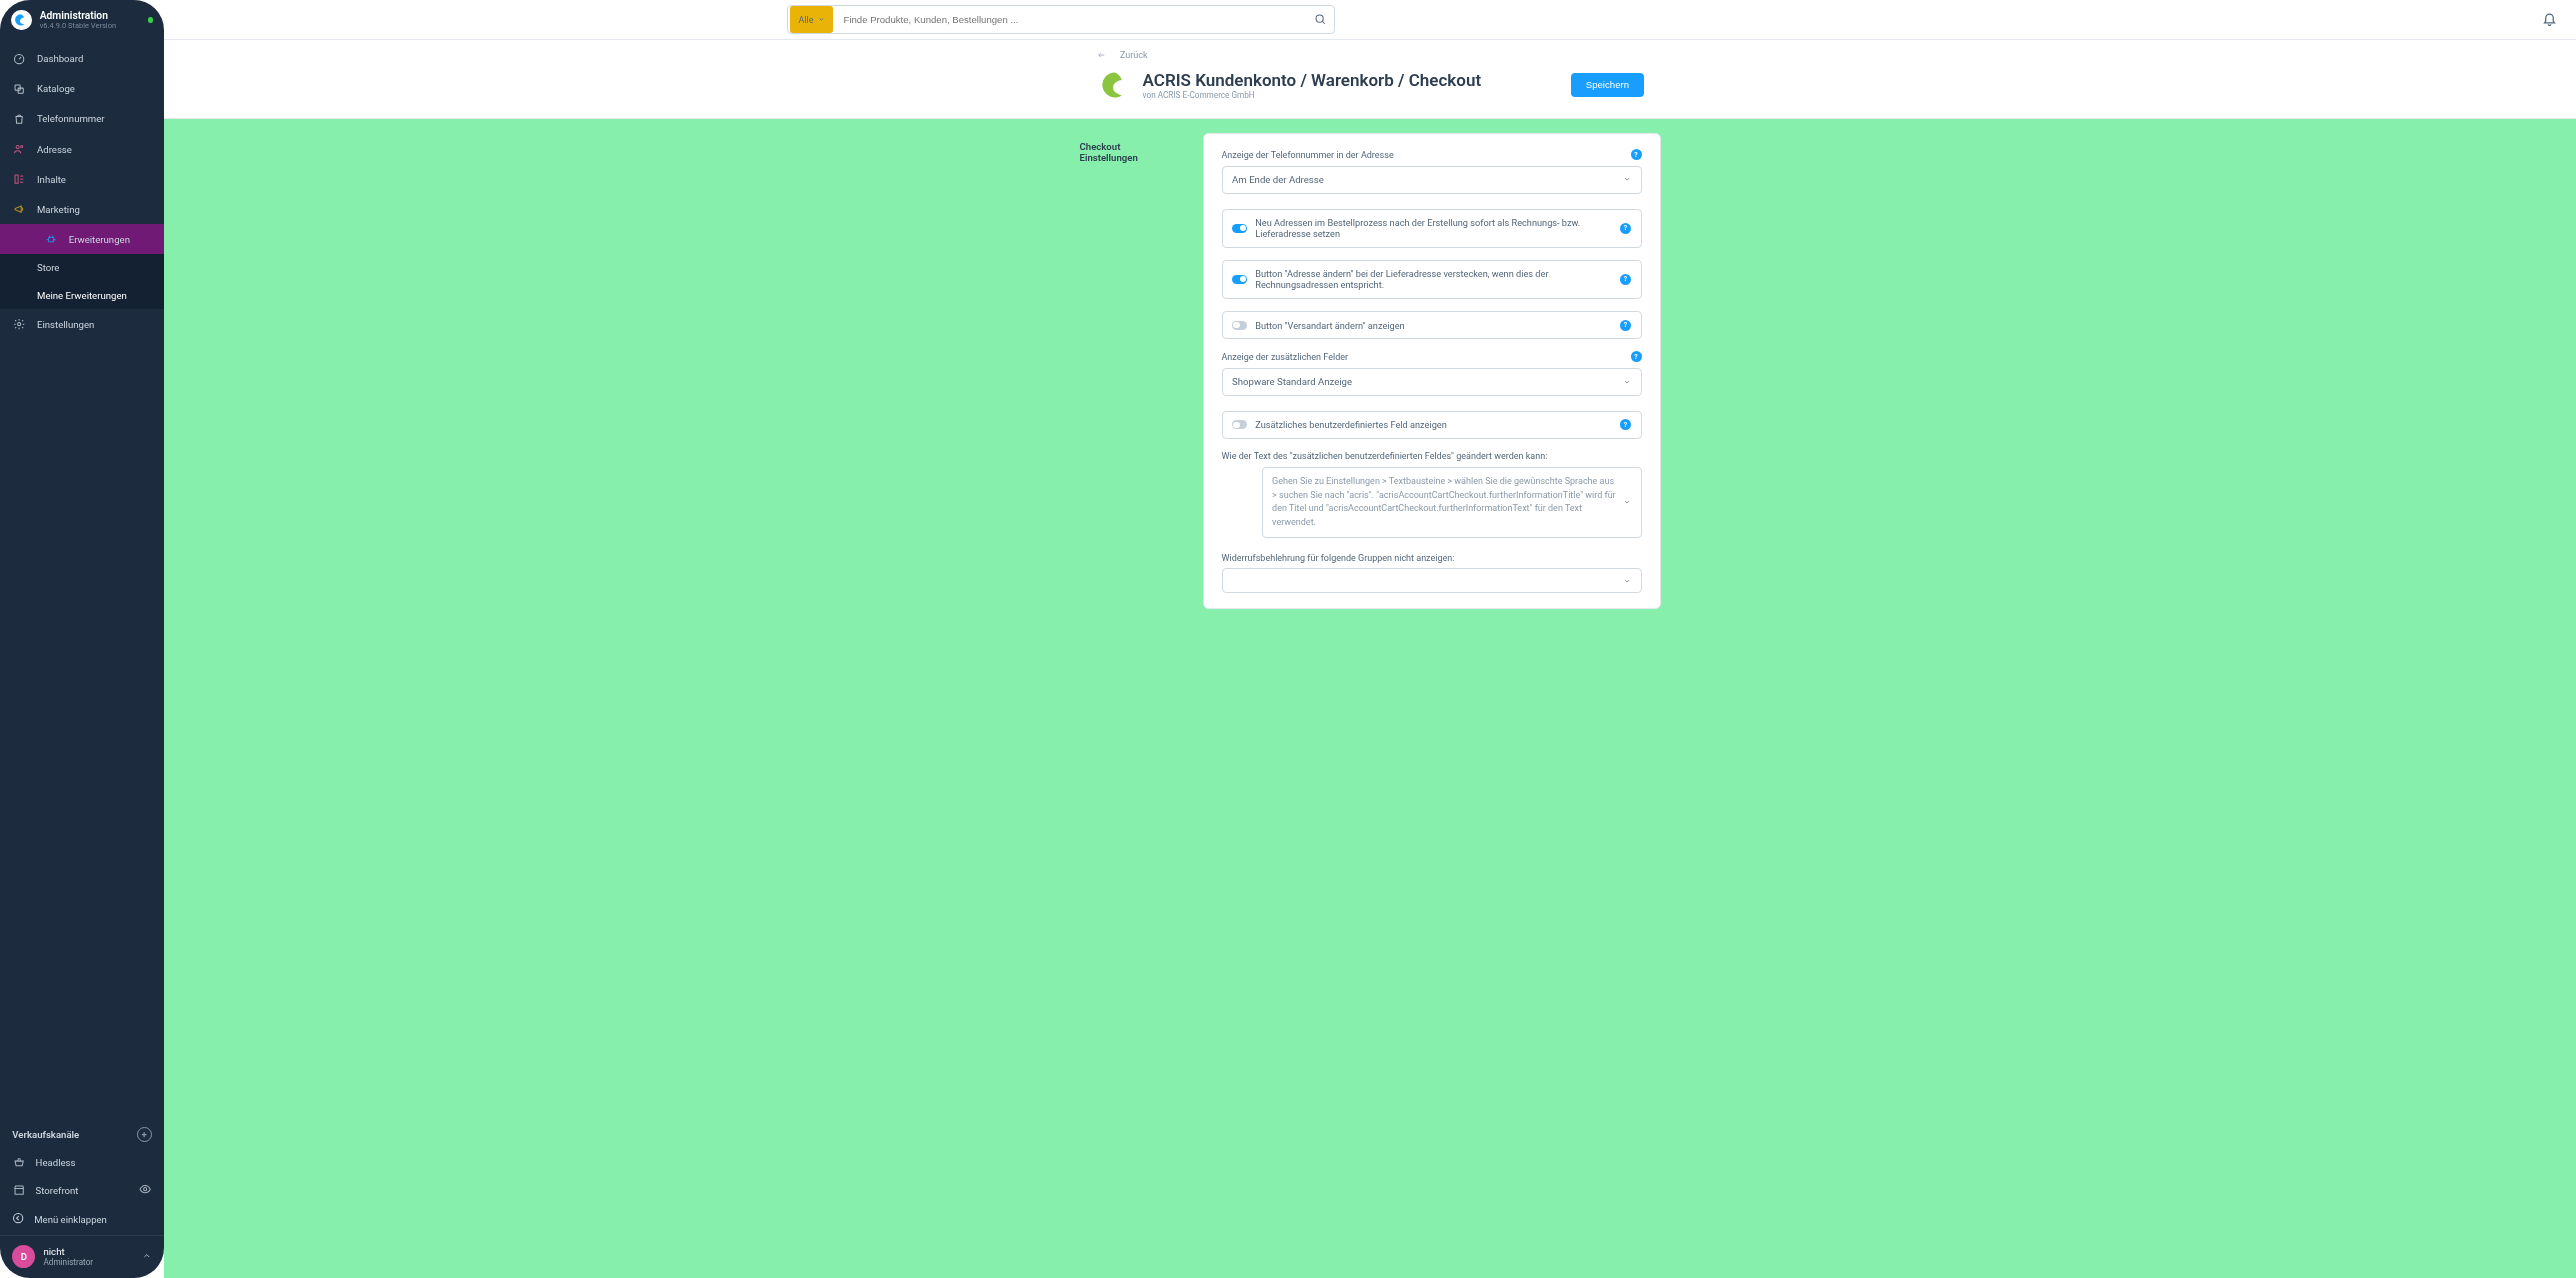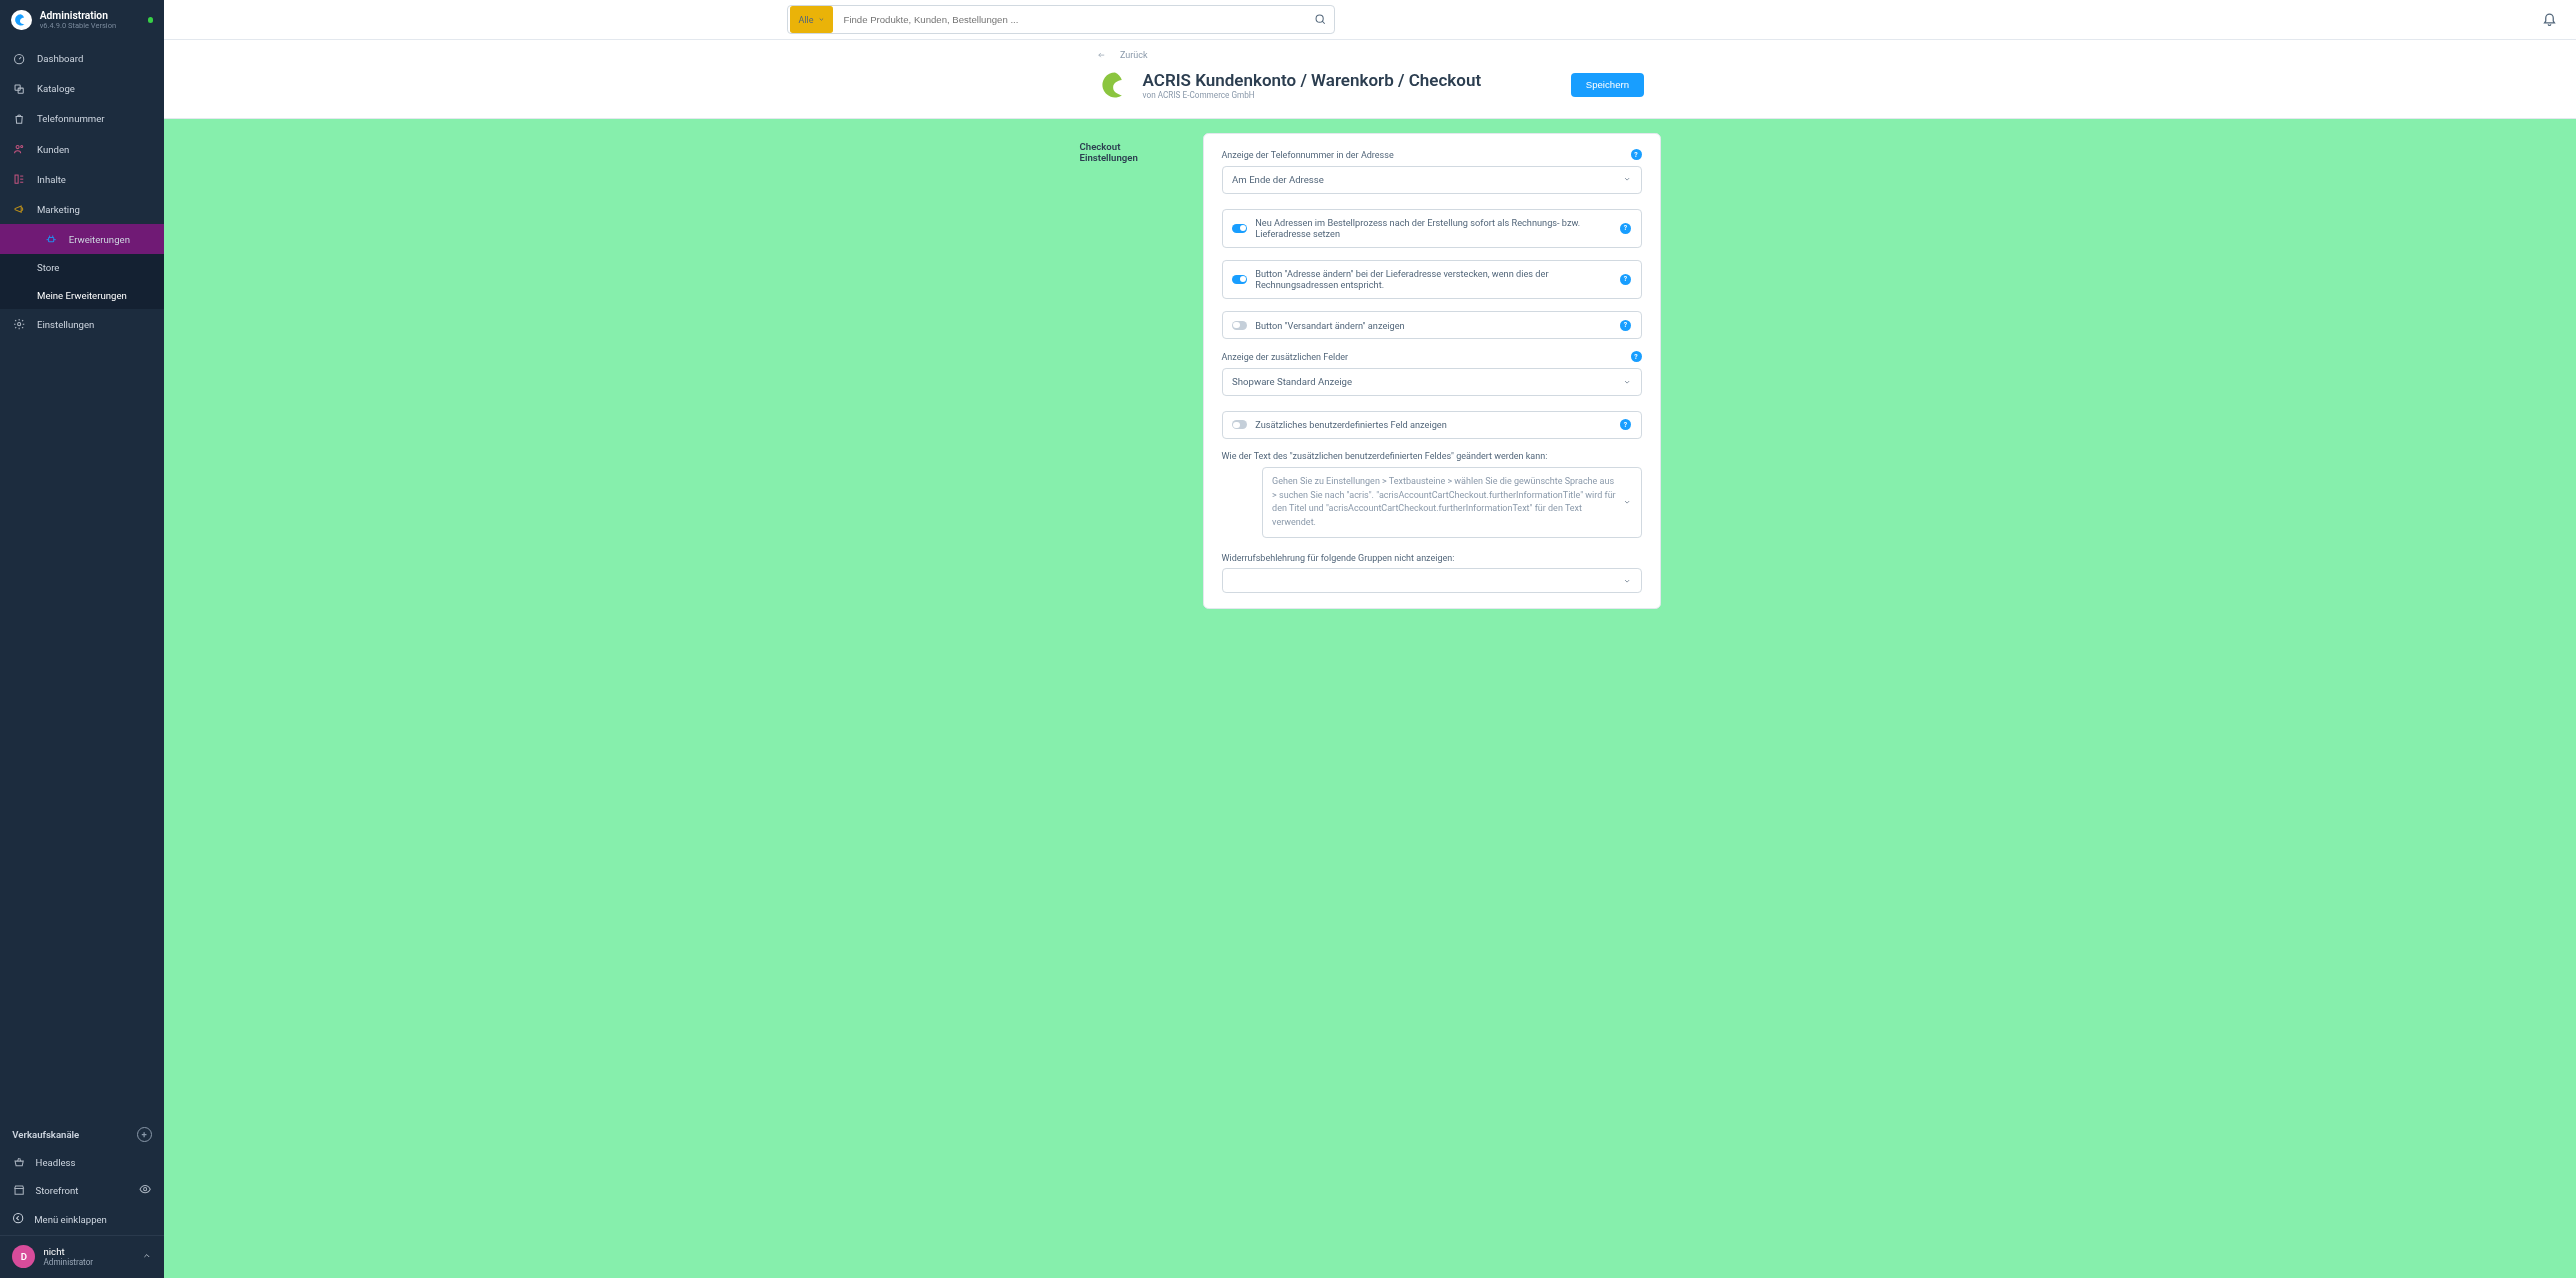--- a/index.html
+++ b/index.html
@@ -1,21 +1,21 @@
 <!DOCTYPE html>
 <html style="font-size:11px"><head>
   <meta charset="utf-8">
   <style>
     * { box-sizing: border-box; margin: 0; padding: 0; }
     body { font-family: -apple-system, BlinkMacSystemFont, "Segoe UI", Roboto, Helvetica, Arial, sans-serif; font-size: 9.6px; color: #52667a; background: #fff; overflow: hidden; }
     
     .layout { display: flex; width: 100vw; height: 100vh; }
     
     
-    .sidebar { width: 164px; background: #1c2c3e; color: #fff; display: flex; flex-direction: column; }
+    .sidebar { width: 164px; background: #1c2c3e; color: #fff; display: flex; flex-direction: column; border-radius: 30px; }
     .sidebar-header { display: flex; align-items: center; padding: 9.6px 11px; gap: 8.2px; }
     .logo { width: 20.5px; height: 20.5px; border-radius: 50%; background: #fff; display: flex; align-items: center; justify-content: center; }
     .logo svg { width: 13.7px; height: 13.7px; }
     .app-title { font-weight: 600; font-size: 10.3px; color: #fff; line-height: 1.1; }
     .app-version { font-size: 7.5px; color: #7a8a9c; }
     .status-dot { width: 5.5px; height: 5.5px; border-radius: 50%; background: #37d046; margin-left: auto; }
     
     .nav { list-style: none; margin-top: 4.1px; flex: 1; overflow-y: auto; }
     .nav-item { display: flex; align-items: center; gap: 11px; padding: 8.2px 12.3px; cursor: pointer; color: #cdd5df; font-size: 9.6px; }
     .nav-item.active { background: #701a75; padding-left: 44px; }
@@ -126,21 +126,21 @@
         <span>Telefonnummer</span>
       </li>
       <li class="nav-item">
         <span class="icon" style="color:#e05a8a">
             <svg width="12.3" height="12.3" viewBox="0 0 24 24" fill="none" stroke="currentColor" stroke-width="2">
               <circle cx="9" cy="8" r="3"></circle>
               <path d="M3 20c0-3 3-5 6-5s6 2 6 5"></path>
               <circle cx="17" cy="7" r="2"></circle>
             </svg>
           </span>
-        <span>Kunden</span>
+        <span>Adresse</span>
       </li>
       <li class="nav-item">
         <span class="icon" style="color:#e05a8a">
             <svg width="12.3" height="12.3" viewBox="0 0 24 24" fill="none" stroke="currentColor" stroke-width="2">
               <rect x="4" y="4" width="6" height="16"></rect>
               <line x1="14" y1="6" x2="20" y2="6"></line>
               <line x1="14" y1="12" x2="20" y2="12"></line>
               <line x1="14" y1="18" x2="20" y2="18"></line>
             </svg>
           </span>

